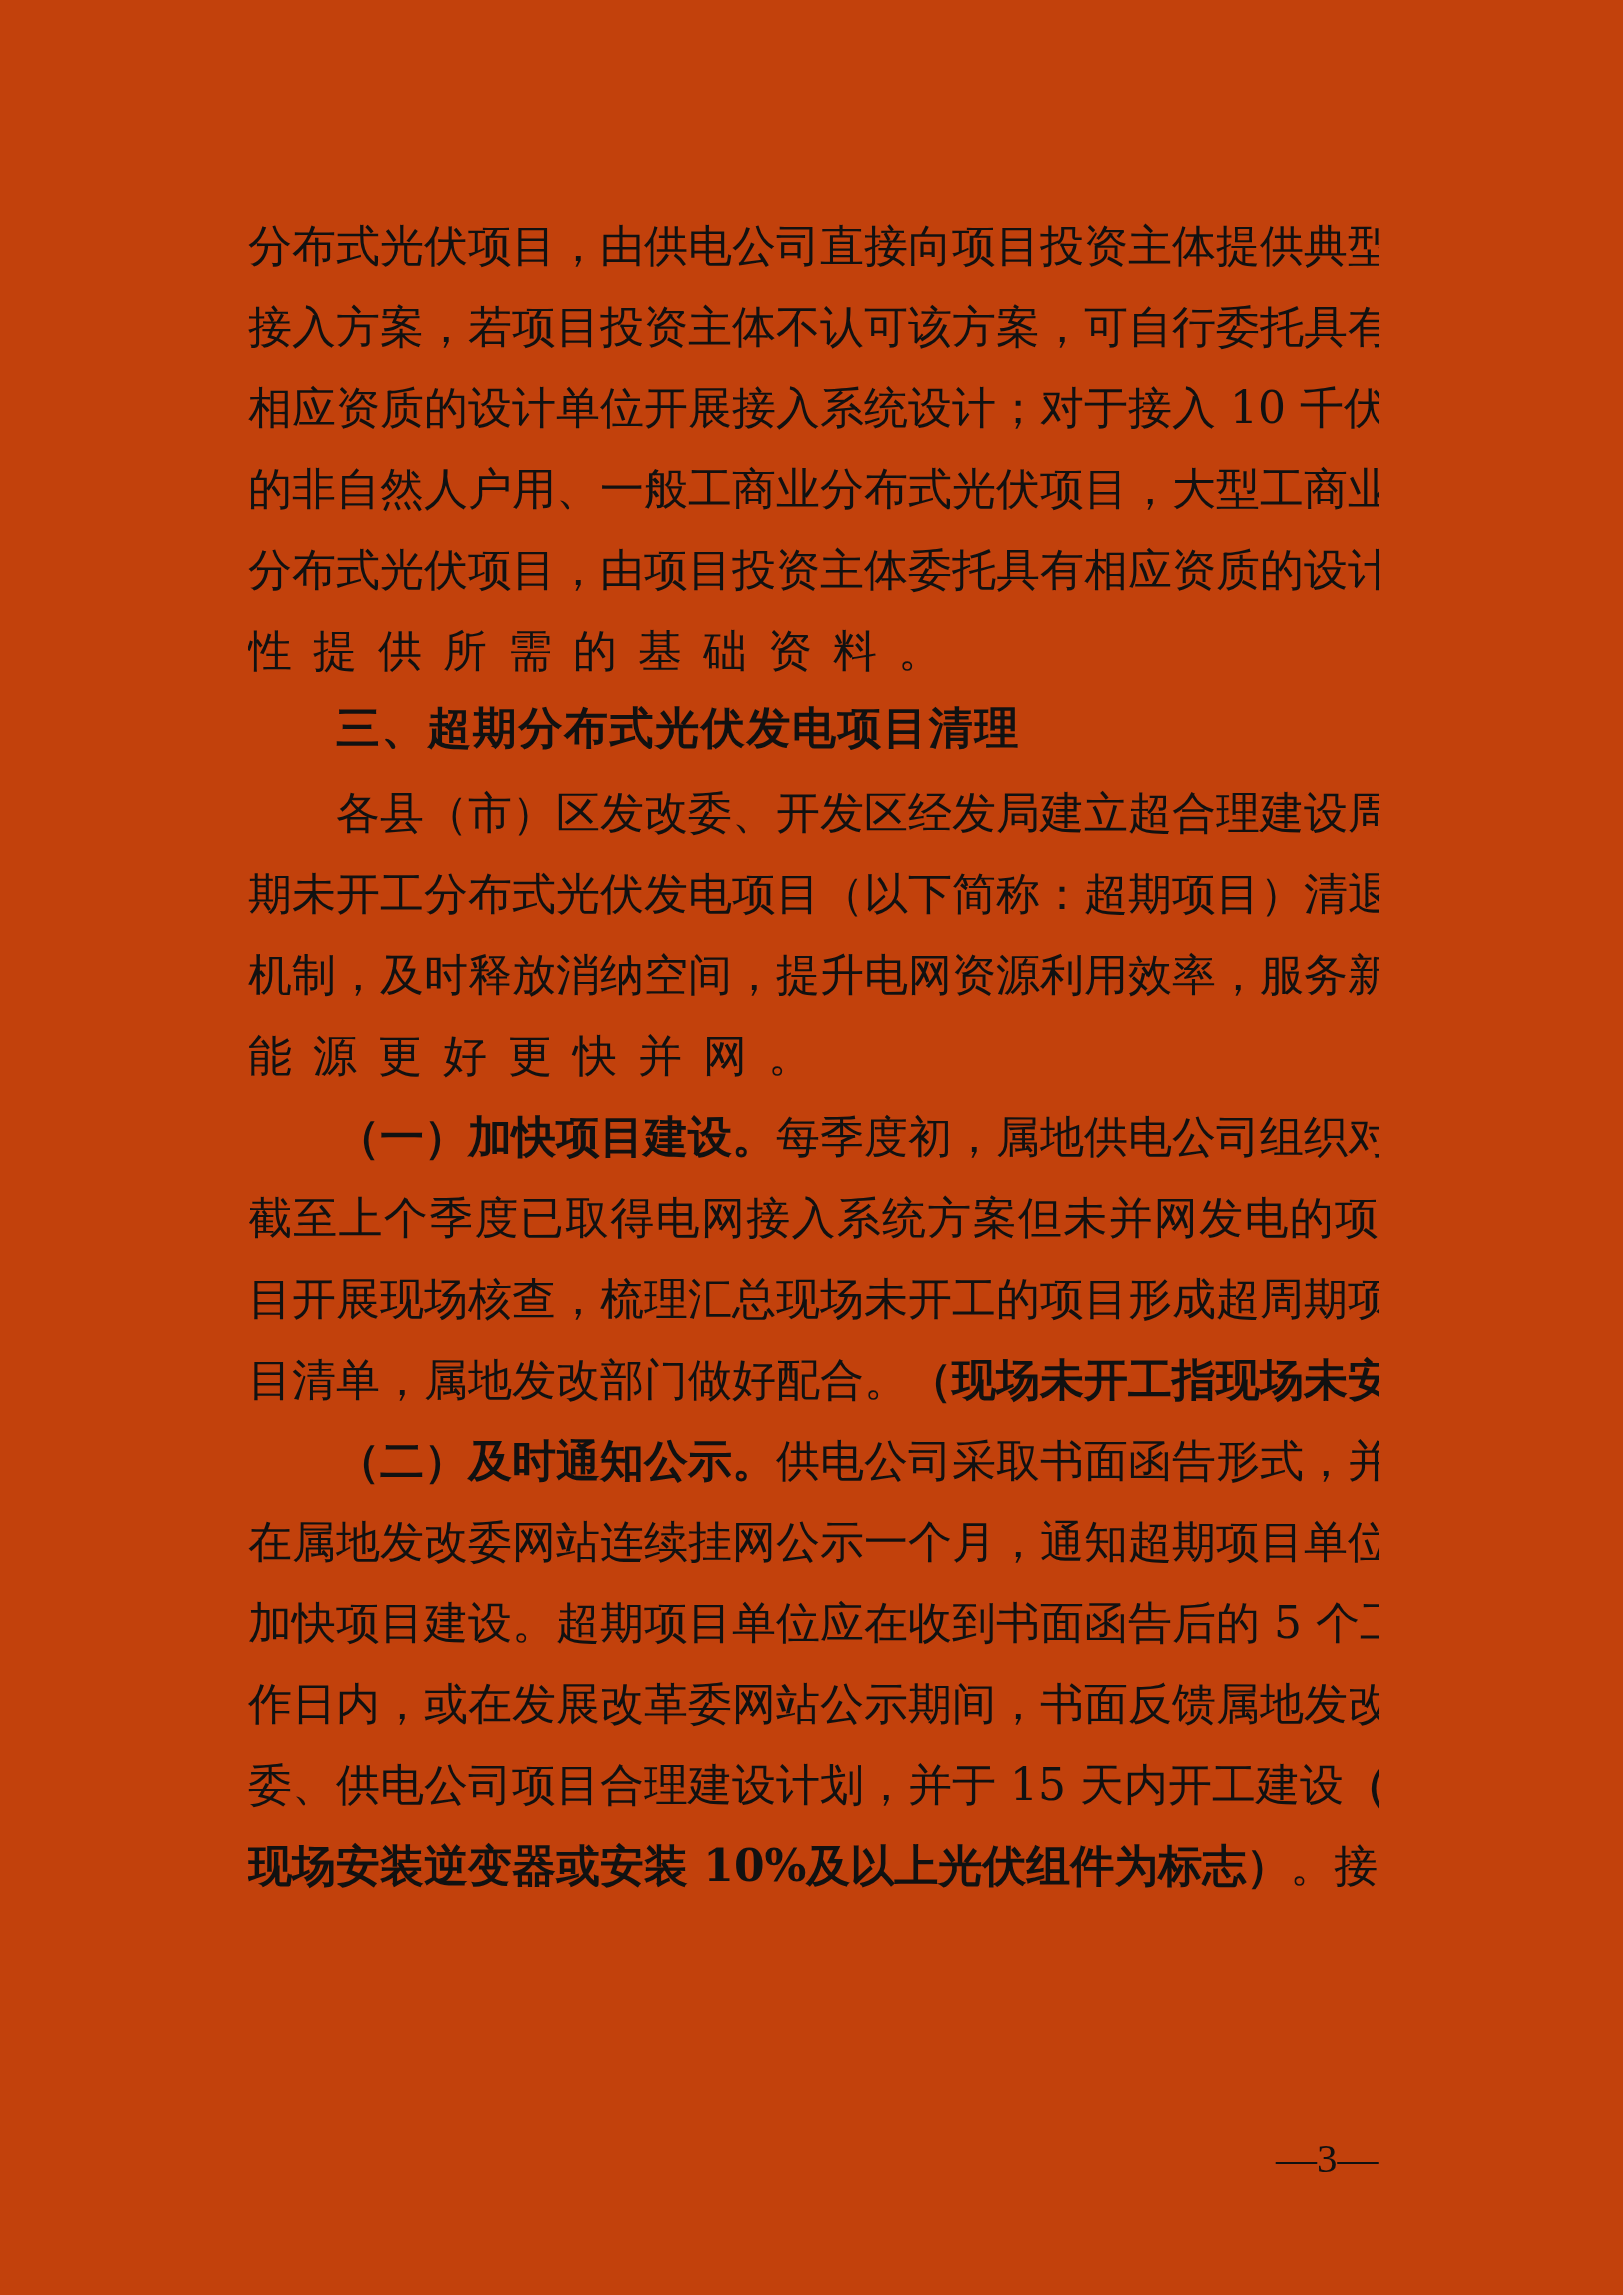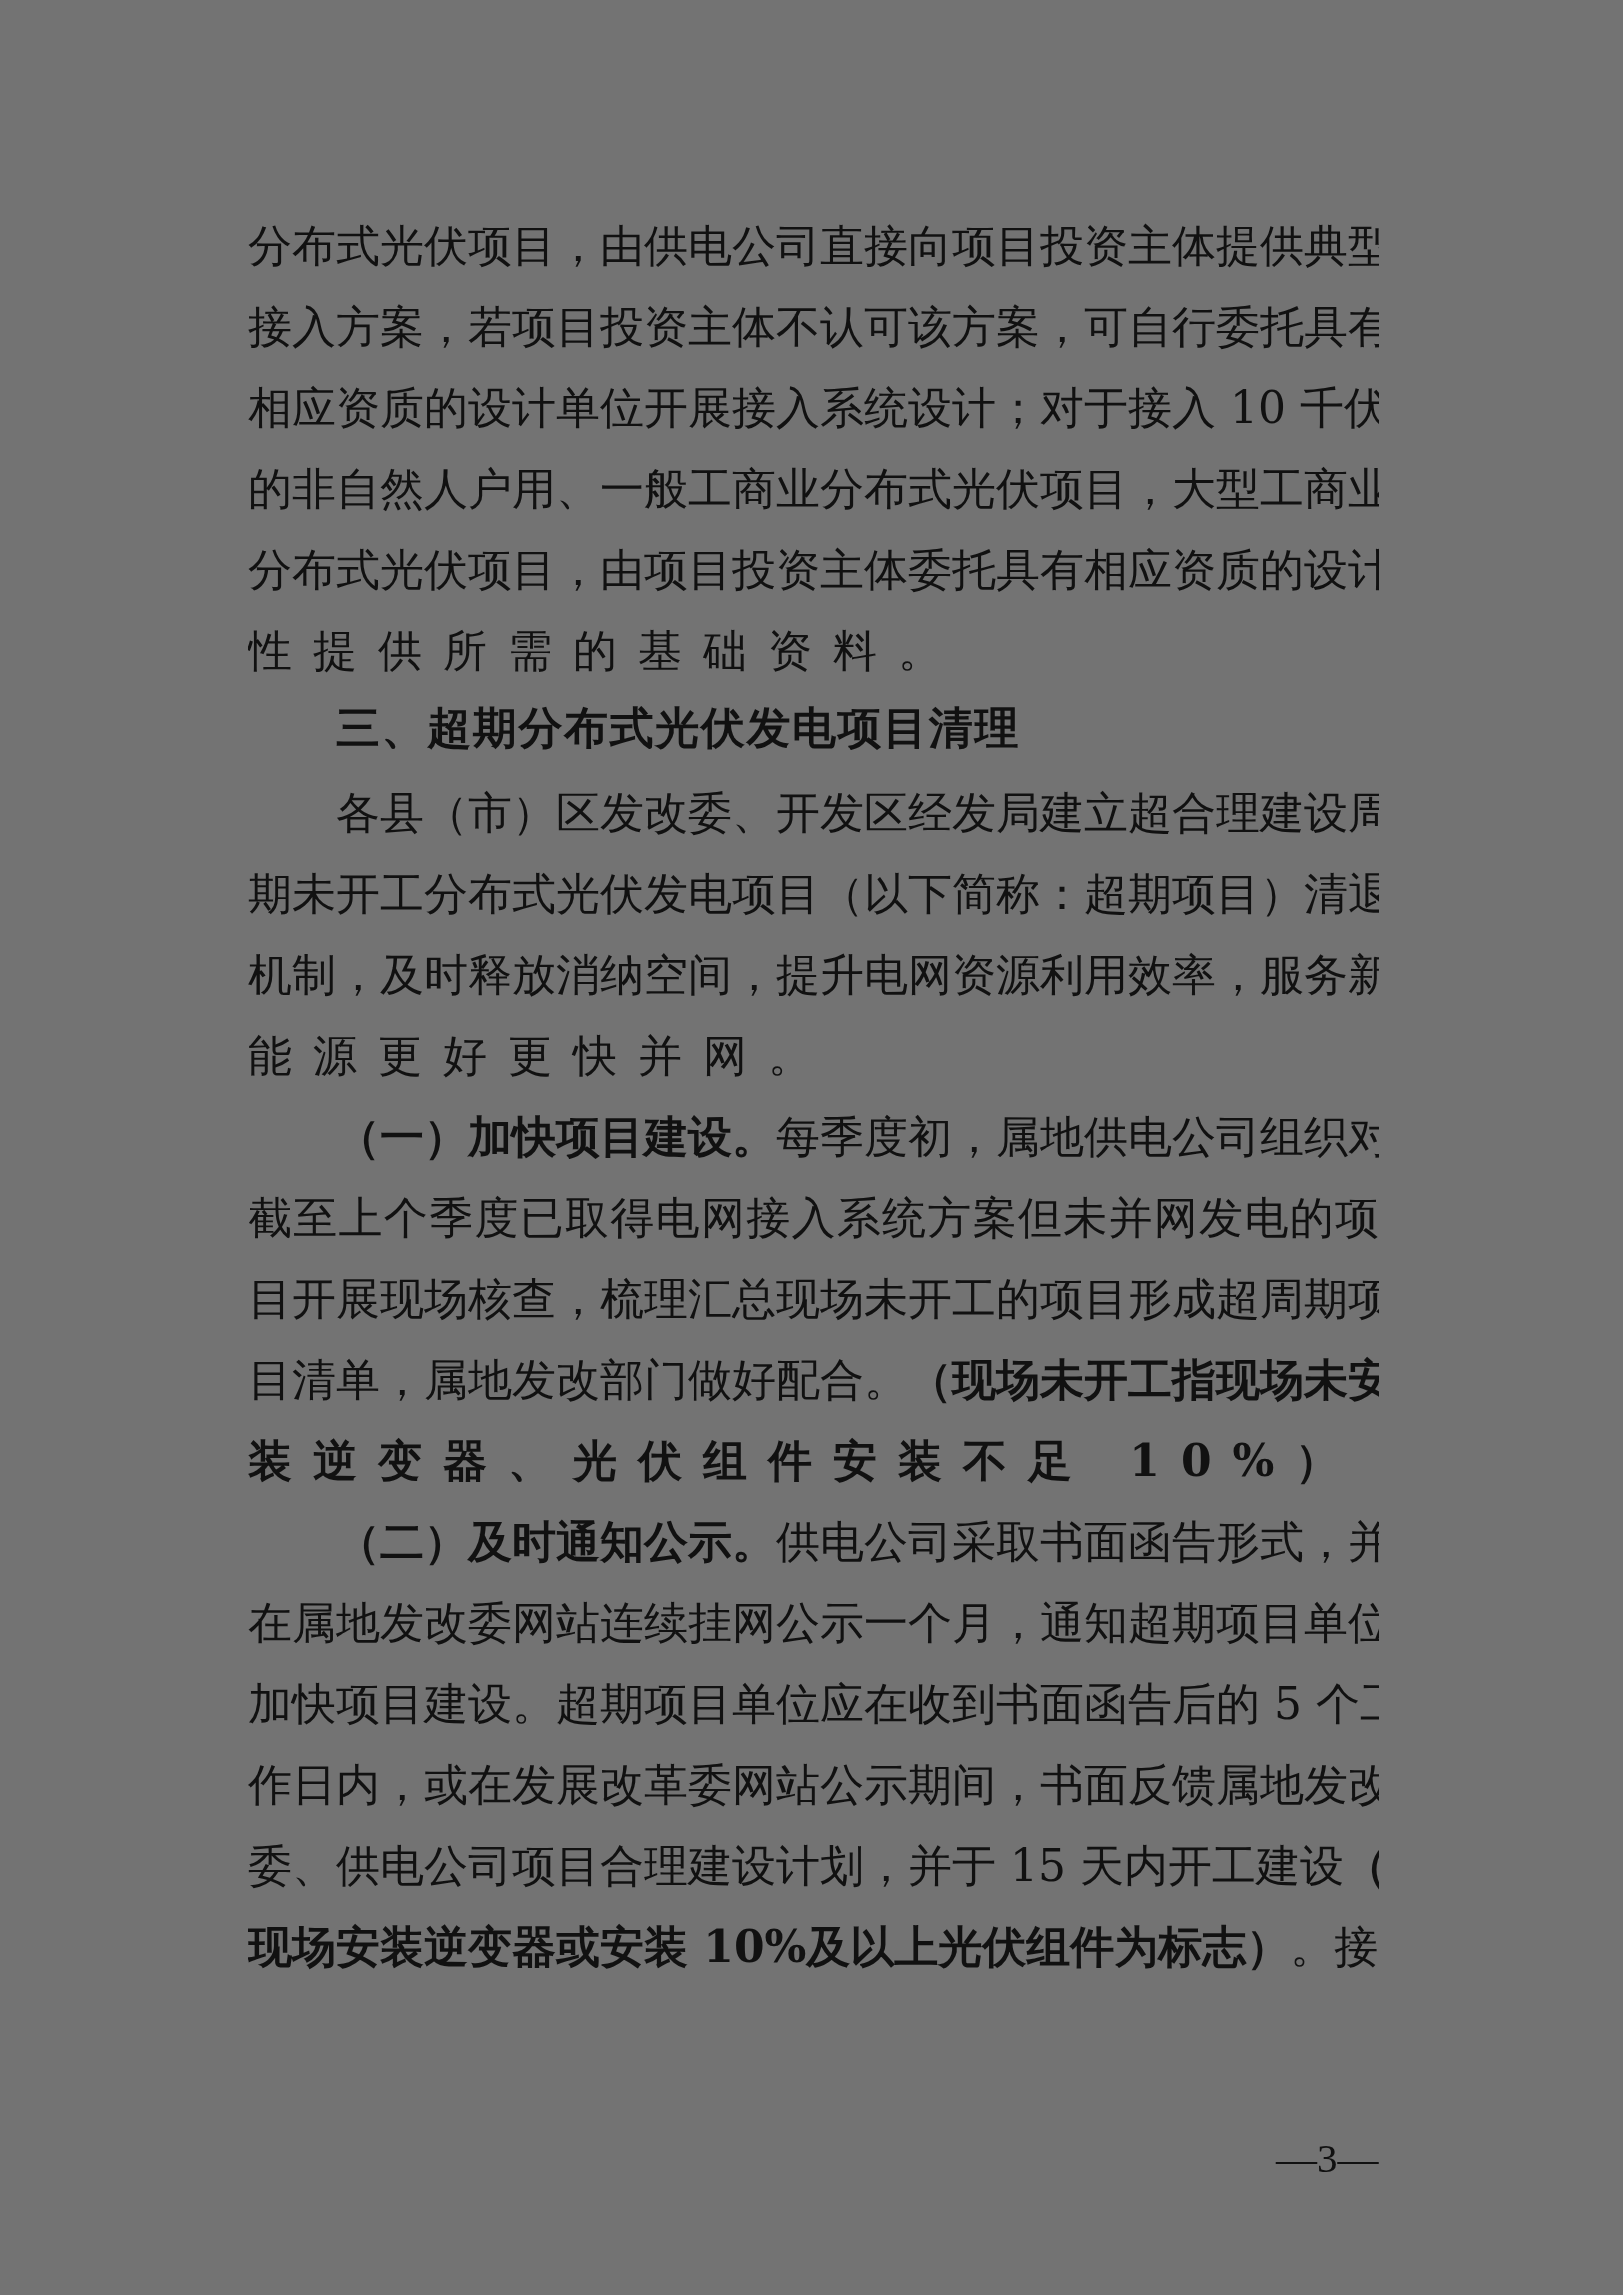--- a/index.html
+++ b/index.html
@@ -12,21 +12,21 @@
     height: 2295px;
     position: relative;
     overflow: hidden;
     color: #111111;
   }
   .page {
     position: absolute;
     left: 0; top: 0;
     width: 1623px;
     height: 2295px;
-    background: #737373;
+    background: #c2410c;
   }
   .content {
     position: absolute;
     left: 248px;
     top: 205px;
     width: 1131px;
   }
   .line {
     height: 81px;
     line-height: 81px;
@@ -111,23 +111,20 @@
     </div>
     <div class="line">
       <span>截至上个季度已取得电网接入系统方案但未并网发电的项</span>
     </div>
     <div class="line">
       <span>目开展现场核查，梳理汇总现场未开工的项目形成超周期项</span>
     </div>
     <div class="line">
       <span>目清单，属地发改部门做好配合。</span><span class="b">（现场未开工指现场未安</span>
     </div>
-    <div class="line last">
-      <span class="b">装逆变器、光伏组件安装不足 10%）</span>
-    </div>
 
     <div class="line indent">
       <span class="b">（二）及时通知公示。</span><span>供电公司采取书面函告形式，并</span>
     </div>
     <div class="line">
       <span>在属地发改委网站连续挂网公示一个月，通知超期项目单位</span>
     </div>
     <div class="line">
       <span>加快项目建设。超期项目单位应在收到书面函告后的 5 个工</span>
     </div>

